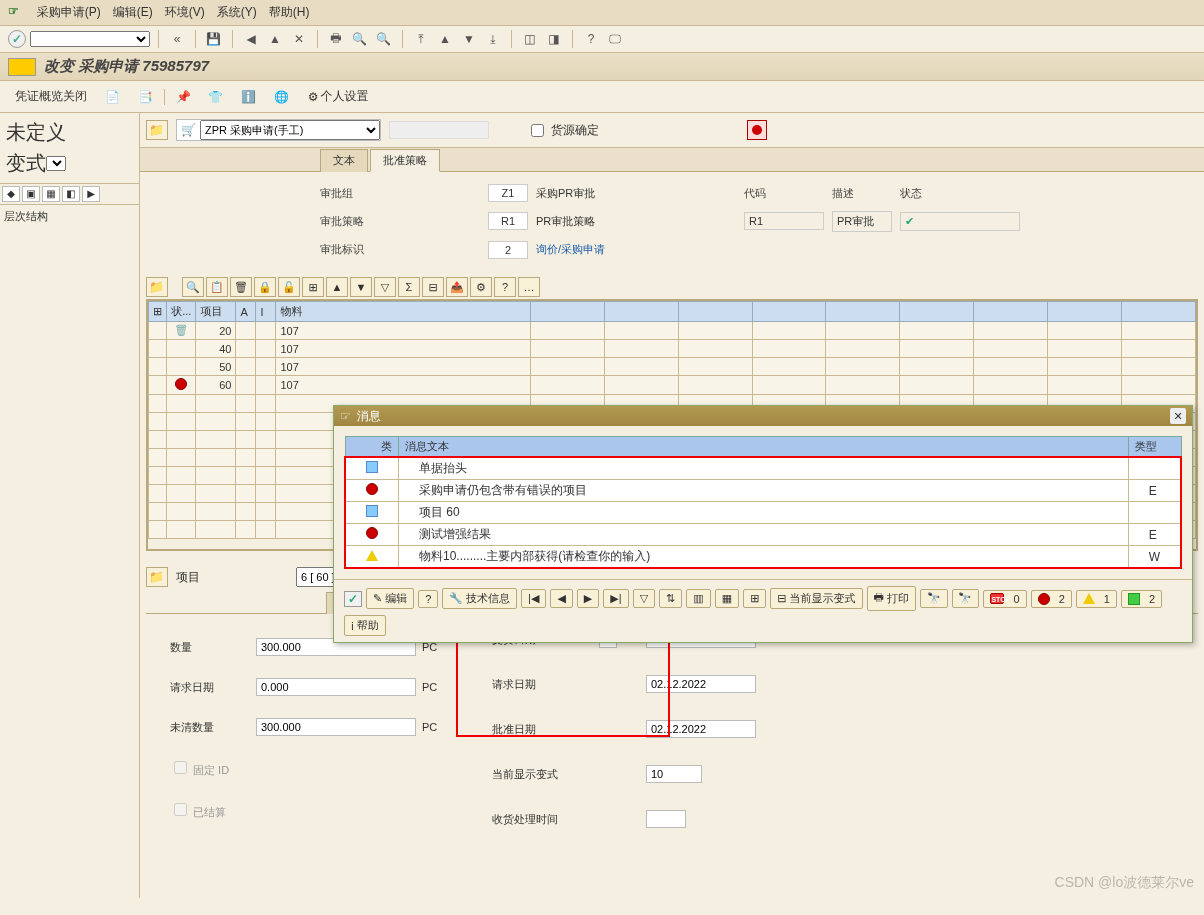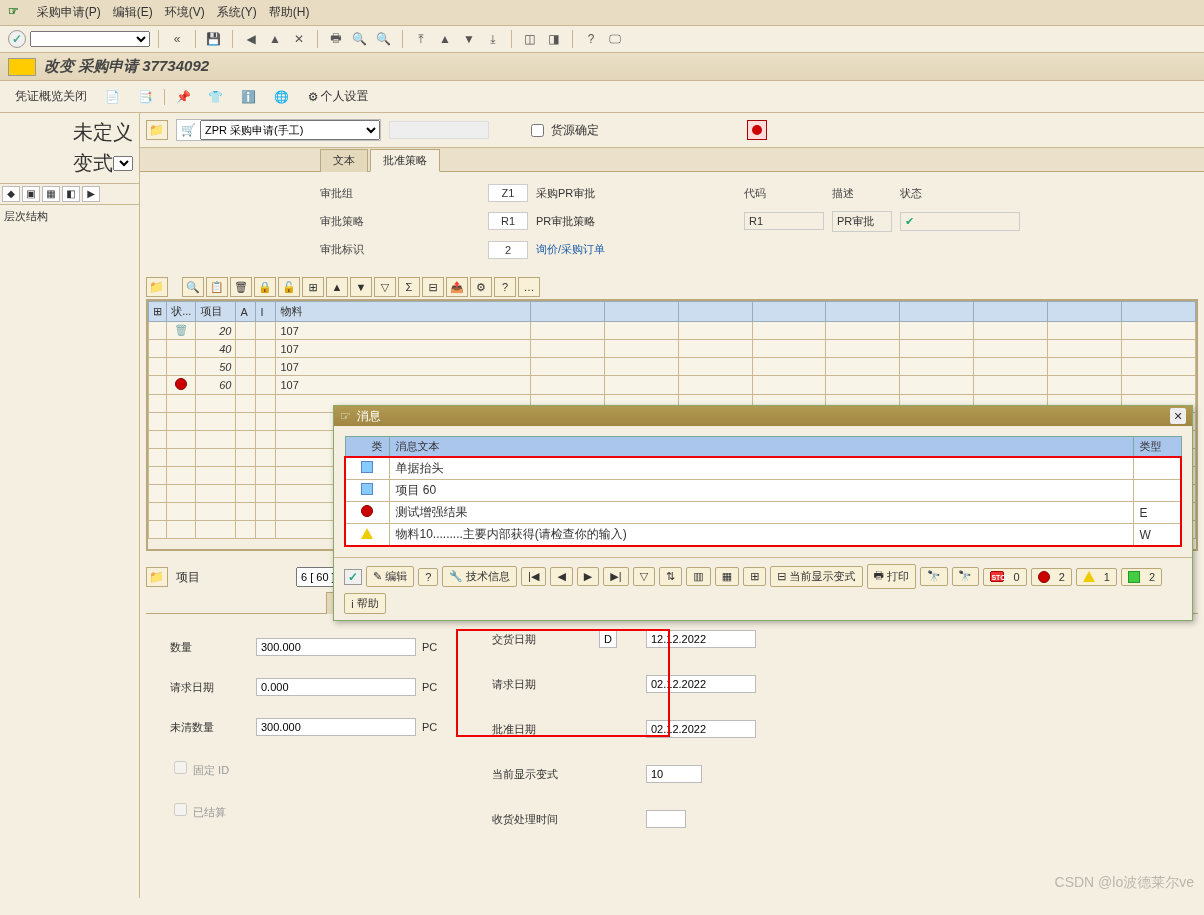--- a/index.html
+++ b/index.html
@@ -13,21 +13,21 @@
 .toolbar1 .sep { width: 1px; height: 18px; background: #c9b892; margin: 0 4px; }
 .toolbar1 .tbtn { width: 20px; height: 18px; border: 1px solid transparent; display: inline-flex; align-items: center; justify-content: center; color: #555; cursor: pointer; border-radius: 2px; }
 .titlebar { background: linear-gradient(#ebe0c8,#e2d5b8); border-bottom: 1px solid #c9b892; padding: 4px 8px; display: flex; align-items: center; gap: 8px; }
 .titlebar .ticon { width: 28px; height: 18px; background: #fc0; border: 1px solid #999; display: inline-block; }
 .titlebar .ttxt { font-size: 15px; font-weight: bold; font-style: italic; color: #444; }
 .toolbar2 { background: #f5efe1; border-bottom: 1px solid #c9b892; padding: 4px 8px; display: flex; align-items: center; gap: 4px; }
 .toolbar2 .tbtn2 { padding: 2px 6px; border: 1px solid transparent; cursor: pointer; border-radius: 3px; display: inline-flex; align-items: center; gap: 2px; }
 .main { display: flex; position: relative; height: calc(915px - 130px); background: #f5efe1; }
 .left { width: 140px; border-right: 1px solid #c9b892; display: flex; flex-direction: column; }
 .left .variant { font-size: 20px; color: #333; padding: 6px; border-bottom: 1px solid #c9b892; display: flex; flex-direction: column; gap: 4px;}
-.left .variant .row { display: flex; align-items: center; justify-content: flex-end;}
+.left .variant .row { display: flex; align-items: center; justify-content: flex-start;}
 .left .variant select { width: 20px; font-size: 10px; }
 .left .lvltool { padding: 2px; border-bottom: 1px solid #c9b892; display: flex; gap: 2px; }
 .left .lvltool .sm { width: 18px; height: 16px; border: 1px solid #bbb; background: #fff; display: inline-block; font-size: 10px; text-align: center; line-height: 14px; }
 .left .hier { padding: 4px; font-size: 11px; }
 .right { flex: 1; display: flex; flex-direction: column; overflow: hidden; position: relative; }
 .docheader { padding: 6px; display: flex; align-items: center; gap: 8px; border-bottom: 1px solid #c9b892;}
 .folderbtn { width: 22px; height: 20px; border: 1px solid #b9a87a; background: #f9f0d8; display: flex; align-items: center; justify-content: center; color: #c98; cursor: pointer; }
 .docheader select { width: 180px; font-size: 11px; height: 20px; }
 .docheader .blurred { width: 100px; height: 18px; background: #eee; border: 1px solid #ddd; }
 .docheader .chk { display: flex; align-items: center; gap: 4px; margin-left: 30px; }
@@ -41,21 +41,21 @@
 .headcontent .fld { background: #fff; border: 1px solid #ccc; padding: 2px 4px; text-align: center; }
 .headcontent .fldw { background: #f5efe1; border: 1px solid #ccc; padding: 2px 4px;}
 .headcontent a { color: #1a5caa; text-decoration: none; }
 .grid-section { padding: 6px; flex: 0 0 auto; }
 .gridtool { display: flex; gap: 2px; margin-bottom: 2px; align-items: center; flex-wrap: wrap; }
 .gridtool .gbtn { width: 22px; height: 20px; border: 1px solid #b9a87a; background: #f9f0d8; display: inline-flex; align-items: center; justify-content: center; font-size: 11px; cursor: pointer; }
 .grid { border: 1px solid #b9a87a; background: #f5efe1; }
 .grid table { border-collapse: collapse; width: 100%; }
 .grid th { background: #cdddf0; border: 1px solid #9ab; padding: 2px 4px; font-size: 11px; font-weight: normal; text-align: left; }
 .grid td { border: 1px solid #c9b892; padding: 2px 4px; font-size: 11px; height: 18px; background: #f8f4e8; }
-.grid td.num { text-align: right; font-style: italic; }
+.grid td.num { text-align: right; }
 .grid .stat-red { display: inline-block; width: 12px; height: 12px; border-radius: 50%; background: #c00; border: 1px solid #800; }
 .grid .stat-trash { color: #7aa; }
 .item-section { padding: 6px; flex: 0 0 auto; margin-top: 4px;}
 .item-head { display: flex; align-items: center; gap: 8px; }
 .item-head select { width: 310px; font-size: 11px; height: 20px; }
 .item-head .navbtns { display: flex; gap: 2px; margin-left: 20px;}
 .item-head .navbtns .nb { width: 20px; height: 18px; border: 1px solid #b9a87a; background: #f9f0d8; display: inline-flex; align-items: center; justify-content: center; cursor: pointer; font-size: 10px; }
 .itemtabs { display: flex; padding: 4px 0 0 180px; }
 .itemtabs .tab { padding: 3px 12px; border: 1px solid #b9a87a; border-bottom: none; background: #e5d9bd; margin-right: 2px; cursor: pointer; font-size: 11px; position: relative; top: 1px;}
 .itemtabs .tab.active { background: #f5efe1; }
@@ -70,21 +70,21 @@
 .watermark { position: absolute; right: 10px; bottom: 6px; color: rgba(0,0,0,0.25); font-size: 14px; }
 
 
 .dialog { position: absolute; left: 333px; top: 292px; width: 860px; border: 1px solid #8a6; background: #f5efe1; box-shadow: 2px 2px 6px rgba(0,0,0,0.3); z-index: 50; }
 .dialog .dlg-title { background: linear-gradient(#b39a52,#a08642); color: #fff; padding: 2px 6px; display: flex; align-items: center; justify-content: space-between; font-size: 12px; height: 20px; }
 .dialog .dlg-title .tleft { display: flex; align-items: center; gap: 6px;}
 .dialog .dlg-title .close { width: 16px; height: 16px; background: #eee; color: #333; border-radius: 2px; display: flex; align-items: center; justify-content: center; cursor: pointer; font-size: 11px;}
 .dialog .dlg-body { padding: 10px; }
 .dialog table.msg { width: 100%; border-collapse: collapse; }
 .dialog table.msg th { background: #aac6ec; border: 1px solid #7a9; padding: 2px 6px; font-size: 11px; text-align: left; font-weight: normal; color: #333; }
-.dialog table.msg td { border: 1px solid #c9b892; padding: 2px 6px; font-size: 12px; background: #fff; }
+.dialog table.msg td { border: 1px solid #c9b892; padding: 2px 20px; font-size: 12px; background: #fff; }
 .dialog table.msg td.c { text-align: center; width: 30px; }
 .dialog .light-red { display: inline-block; width: 12px; height: 12px; border-radius: 50%; background: #c00; border: 1px solid #800; }
 .dialog .light-yel { display: inline-block; width: 0; height: 0; border-left: 6px solid transparent; border-right: 6px solid transparent; border-bottom: 11px solid #ec0; }
 .dialog .light-blu { display: inline-block; width: 12px; height: 12px; background: #8cf; border: 1px solid #58c; }
 .dialog .light-grn { display: inline-block; width: 12px; height: 12px; background: #4c4; border: 1px solid #292; }
 .dialog .stop { display: inline-block; width: 14px; height: 11px; background: #e33; border: 1px solid #a00; border-radius: 2px; color: #fff; font-size: 7px; font-weight: bold; text-align: center; line-height: 11px; }
 .dialog .dlg-foot { display: flex; gap: 4px; padding: 6px 10px; align-items: center; flex-wrap: wrap; border-top: 1px solid #c9b892;}
 .dialog .dlg-foot .fb { padding: 2px 6px; border: 1px solid #b9a87a; background: #f9f0d8; display: inline-flex; align-items: center; gap: 3px; cursor: pointer; font-size: 11px; border-radius: 2px;}
 .dialog .ok-chk { width: 18px; height: 16px; border: 1px solid #999; background: #f0f0f0; display: inline-flex; align-items: center; justify-content: center; color: #2a7; font-weight: bold; cursor: pointer;}
 .tblwrap { height: 250px; overflow: auto; border: 1px solid #b9a87a;}
@@ -125,21 +125,21 @@
   <span class="sep"></span>
   <span class="tbtn">◫</span>
   <span class="tbtn">◨</span>
   <span class="sep"></span>
   <span class="tbtn">?</span>
   <span class="tbtn">🖵</span>
 </div>
 
 <div class="titlebar">
   <span class="ticon"></span>
-  <span class="ttxt">改变 采购申请 37734092</span>
+  <span class="ttxt">改变 采购申请 75985797</span>
 </div>
 
 <div class="toolbar2">
   <span class="tbtn2">凭证概览关闭</span>
   <span class="tbtn2">📄</span>
   <span class="tbtn2">📑</span>
   <span class="sep" style="width:1px;height:16px;background:#c9b892;"></span>
   <span class="tbtn2">📌</span>
   <span class="tbtn2">👕</span>
   <span class="tbtn2">ℹ️</span>
@@ -207,21 +207,21 @@
       <span class="lbl">审批策略</span>
       <span class="fld">R1</span>
       <span>PR审批策略</span>
       <span class="fldw">R1</span>
       <span class="fldw">PR审批</span>
       <span class="fldw" style="color:#2a7;">✔</span>
       <span></span>
 
       <span class="lbl">审批标识</span>
       <span class="fld">2</span>
-      <a href="#">询价/采购订单</a>
+      <a href="#">询价/采购申请</a>
       <span></span>
         <span></span>
         <span></span>
         <span></span>
     </div>
 
     <div class="grid-section gridhost">
       <div class="gridtool">
         <span class="folderbtn">📁</span>
         <span style="width:10px;"></span>
@@ -556,20 +556,25 @@
             <th style="width:48px;">类型</th>
           </tr>
         </thead>
         <tbody id="msg-body" class="redbox1">
             <tr>
               <td class="c"><span class="light-blu"></span></td>
               <td>单据抬头</td>
               <td></td>
             </tr>
             <tr>
+              <td class="c"><span class="light-red"></span></td>
+              <td>采购申请仍包含带有错误的项目</td>
+              <td>E</td>
+            </tr>
+            <tr>
               <td class="c"><span class="light-blu"></span></td>
               <td>项目 60</td>
               <td></td>
             </tr>
             <tr>
               <td class="c"><span class="light-red"></span></td>
               <td>测试增强结果</td>
               <td>E</td>
             </tr>
             <tr>

